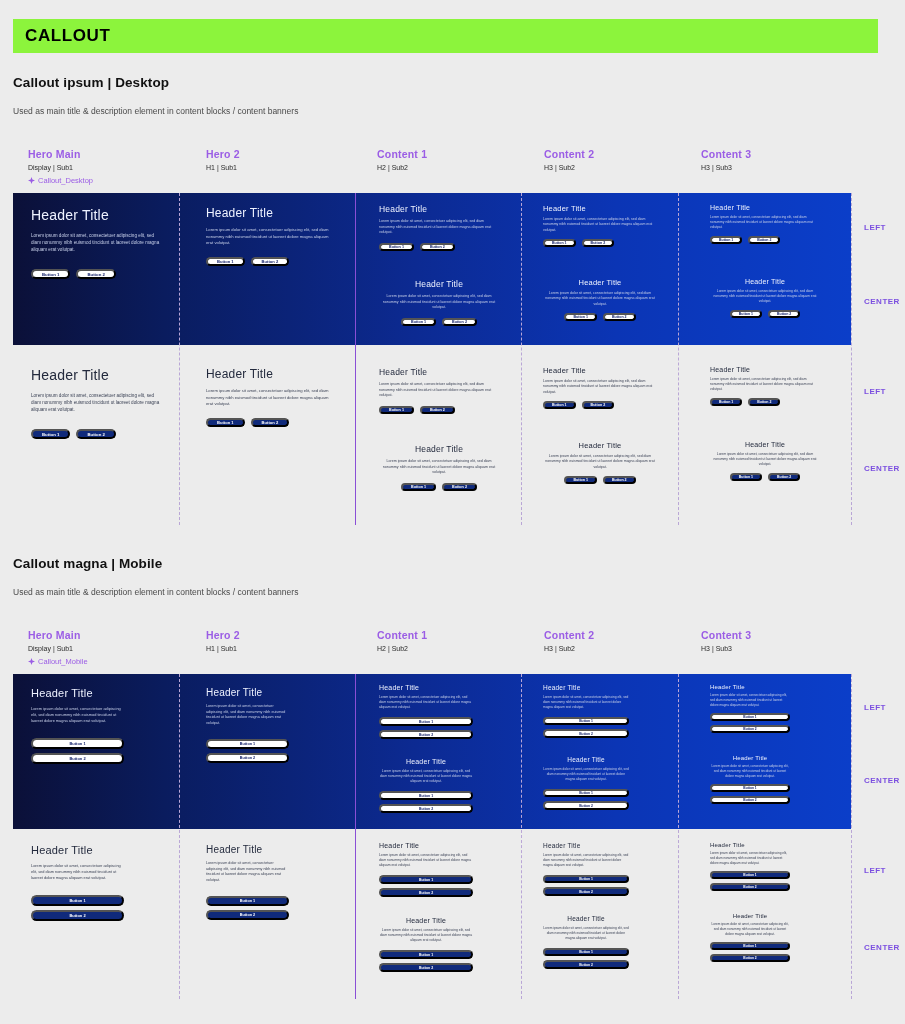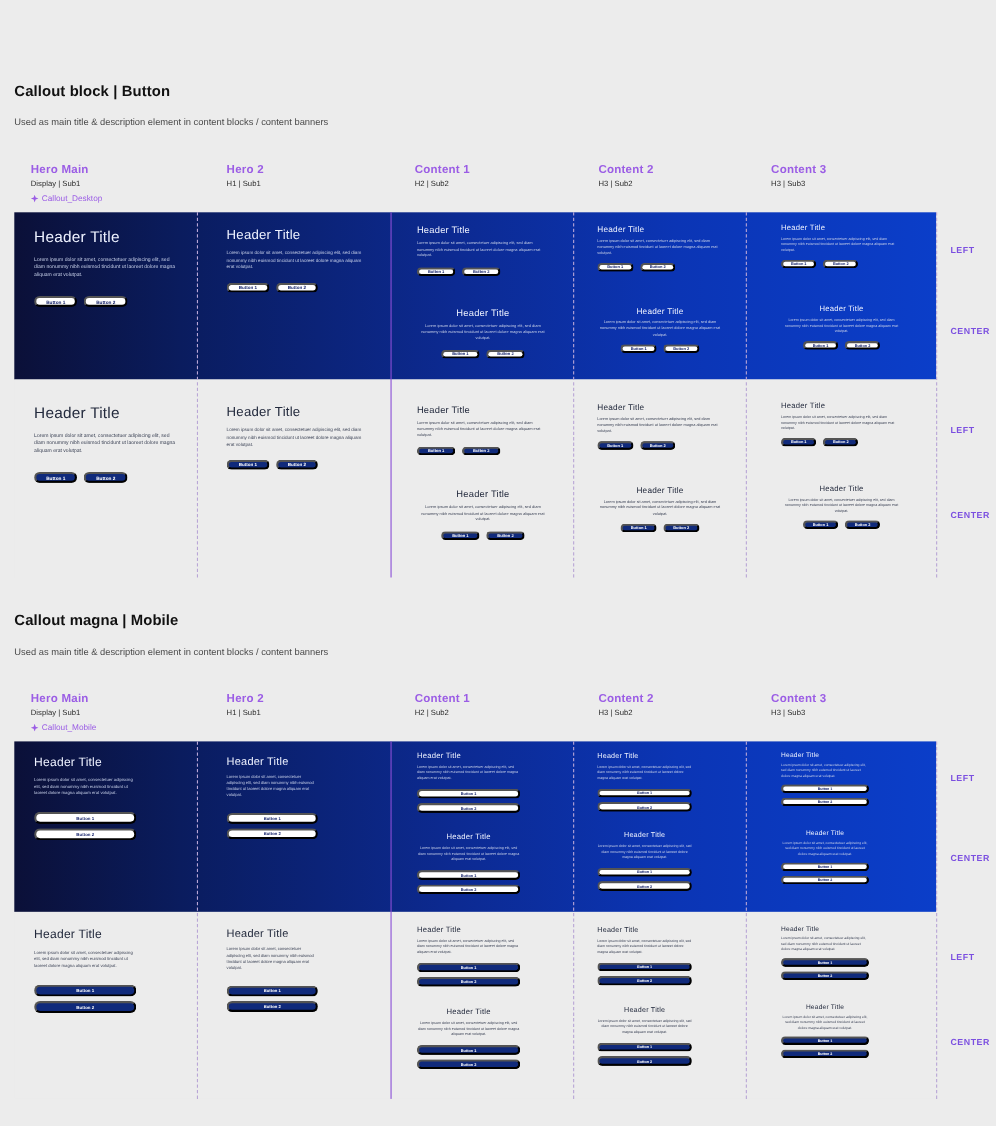--- a/index.html
+++ b/index.html
@@ -85,22 +85,25 @@
   .alabel {
     position:absolute; font-size:8px; font-weight:bold; color:#7b4fe0;
     letter-spacing:.5px;
   }
 </style>
 </head>
 <body>
 
 <div class="page">
 
-
-  <div class="sec-title" style="top:75px;">Callout block | Button</div>
+  <div class="banner">
+    <div class="banner-title">CALLOUT</div>
+  </div>
+
+  <div class="sec-title" style="top:75px;">Callout ipsum | Desktop</div>
   <div class="sec-desc" style="top:106px;">Used as main title &amp; description element in content blocks / content banners</div>
 
   <div class="colhead-row" style="top:148px;">
     <div class="colhead" style="left:15px;">
       <div class="ch-name">Hero Main</div>
       <div class="ch-sub">Display | Sub1</div>
       <div class="ch-comp">
         <span class="diamond-ico">
           <svg width="7" height="7" viewBox="0 0 10 10">
               <path d="M5 0 L6.3 3.7 L10 5 L6.3 6.3 L5 10 L3.7 6.3 L0 5 L3.7 3.7 Z" fill="#9b5de5"></path>

